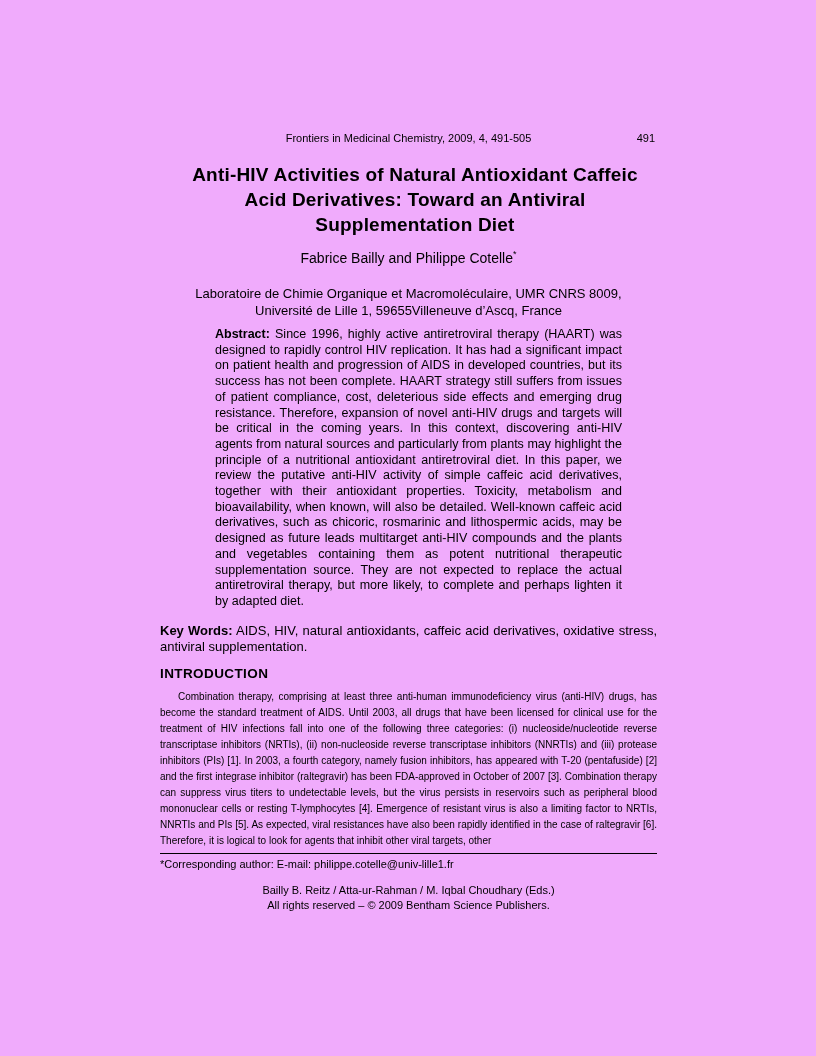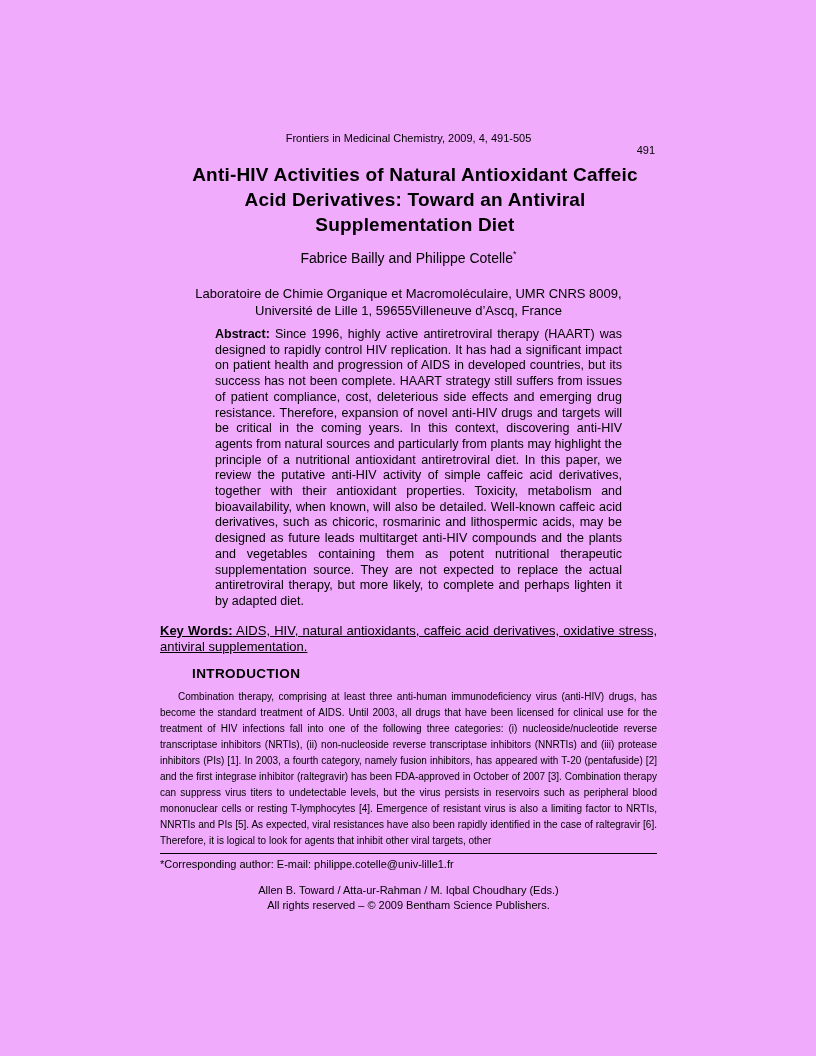--- a/index.html
+++ b/index.html
@@ -27,21 +27,21 @@
     font-size: 11px;
     line-height: 14px;
     height: 14px;
   }
   .running-header .journal {
     text-align: center;
     display: block;
   }
   .running-header .pagenum {
     position: absolute;
-    right: 2px; top: 12px;
+    right: 2px; top: 0;
   }
   
   .title {
     margin: 17px auto 0 auto;
     max-width: 502px;
     text-align: center;
     font-size: 19px;
     font-weight: bold;
     line-height: 25px;
     letter-spacing: 0.2px;
@@ -73,21 +73,20 @@
     font-size: 12.5px;
     line-height: 15.7px;
   }
   .abstract .label { font-weight: bold; }
   
   .keywords {
     margin-top: 13px;
     text-align: justify;
     font-size: 13px;
     line-height: 16.5px;
-    text-decoration: underline;
   }
   .keywords .label { font-weight: bold; }
   
   .section-heading {
     margin-top: 10px;
     font-size: 13.5px;
     font-weight: bold;
     letter-spacing: 0.4px;
   }
   
@@ -134,27 +133,27 @@
     <div class="affiliation">Laboratoire de Chimie Organique et Macromoléculaire, UMR CNRS 8009, Université de Lille 1, 59655Villeneuve d’Ascq, France</div>
 
     <p class="abstract" style="margin-bottom:0;">
       <span class="label">Abstract:</span><span> Since 1996, highly active antiretroviral therapy (HAART) was designed to rapidly control HIV replication. It has had a significant impact on patient health and progression of AIDS in developed countries, but its success has not been complete. HAART strategy still suffers from issues of patient compliance, cost, deleterious side effects and emerging drug resistance. Therefore, expansion of novel anti-HIV drugs and targets will be critical in the coming years. In this context, discovering anti-HIV agents from natural sources and particularly from plants may highlight the principle of a nutritional antioxidant antiretroviral diet. In this paper, we review the putative anti-HIV activity of simple caffeic acid derivatives, together with their antioxidant properties. Toxicity, metabolism and bioavailability, when known, will also be detailed. Well-known caffeic acid derivatives, such as chicoric, rosmarinic and lithospermic acids, may be designed as future leads multitarget anti-HIV compounds and the plants and vegetables containing them as potent nutritional therapeutic supplementation source. They are not expected to replace the actual antiretroviral therapy, but more likely, to complete and perhaps lighten it by adapted diet.</span>
     </p>
 
     <p class="keywords" style="margin-bottom:0;">
       <span class="label">Key Words:</span><span> AIDS, HIV, natural antioxidants, caffeic acid derivatives, oxidative stress, antiviral supplementation.</span>
     </p>
 
-    <h2 class="section-heading" style="margin-bottom:0;margin-left:32px;">INTRODUCTION</h2>
+    <h2 class="section-heading" style="margin-bottom:0;">INTRODUCTION</h2>
 
     <p class="body-para" style="margin-bottom:0;">Combination therapy, comprising at least three anti-human immunodeficiency virus (anti-HIV) drugs, has become the standard treatment of AIDS. Until 2003, all drugs that have been licensed for clinical use for the treatment of HIV infections fall into one of the following three categories: (i) nucleoside/nucleotide reverse transcriptase inhibitors (NRTIs), (ii) non-nucleoside reverse transcriptase inhibitors (NNRTIs) and (iii) protease inhibitors (PIs) [1]. In 2003, a fourth category, namely fusion inhibitors, has appeared with T-20 (pentafuside) [2] and the first integrase inhibitor (raltegravir) has been FDA-approved in October of 2007 [3]. Combination therapy can suppress virus titers to undetectable levels, but the virus persists in reservoirs such as peripheral blood mononuclear cells or resting T-lymphocytes [4]. Emergence of resistant virus is also a limiting factor to NRTIs, NNRTIs and PIs [5]. As expected, viral resistances have also been rapidly identified in the case of raltegravir [6]. Therefore, it is logical to look for agents that inhibit other viral targets, other</p>
 
     <div class="footnote-block">
       <span>*Corresponding author: E-mail: philippe.cotelle@univ-lille1.fr</span>
     </div>
 
     <div class="imprint">
-      <div>Allen B. Toward / Atta-ur-Rahman / M. Iqbal Choudhary (Eds.)</div>
+      <div>Bailly B. Reitz / Atta-ur-Rahman / M. Iqbal Choudhary (Eds.)</div>
       <div>All rights reserved – © 2009 Bentham Science Publishers.</div>
     </div>
 
   </div>
 </div>
 
 </body></html>

